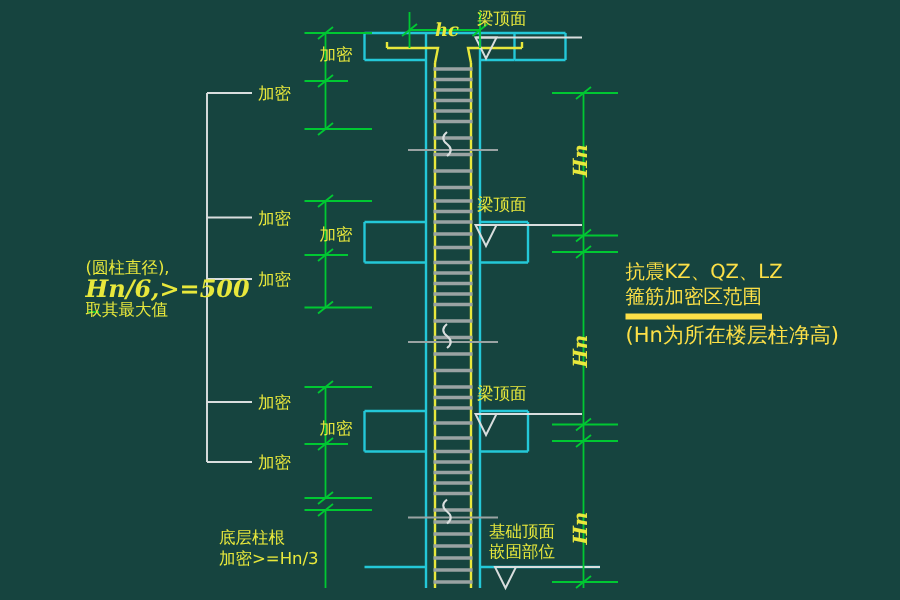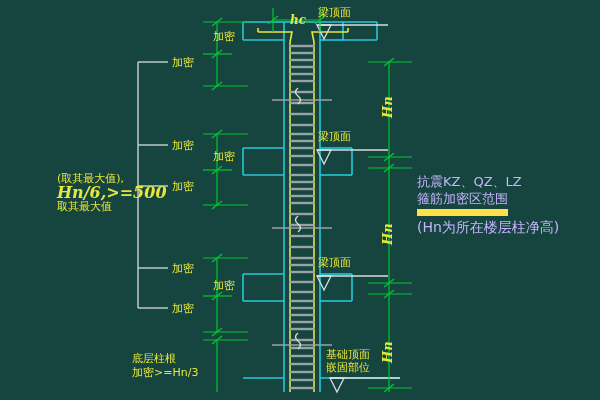--- a/index.html
+++ b/index.html
@@ -2,21 +2,21 @@
 <html><head>
 <meta charset="utf-8">
 <style>
   html,body{margin:0;padding:0;background:#16443f;}
   body{width:600px;height:400px;overflow:hidden;
        font-family:"DejaVu Sans","Liberation Sans",sans-serif;}
   #stage{position:relative;width:600px;height:400px;background:#16443f;}
   svg{position:absolute;top:0;left:0;width:600px;height:400px;}
   .lbl{position:absolute;color:#e8e83c;font-size:11px;line-height:13px;white-space:nowrap;}
   .serif{font-family:"DejaVu Serif","Liberation Serif",serif;font-weight:bold;font-style:italic;}
-  .title{position:absolute;color:#c4b5fd;font-size:13px;line-height:17px;white-space:nowrap;}
+  .title{position:absolute;color:#fde047;font-size:13px;line-height:17px;white-space:nowrap;}
   .vert{transform:rotate(-90deg);transform-origin:left top;}
   .note{position:absolute;color:#e8e83c;font-size:11px;line-height:14px;white-space:nowrap;}
 </style>
 </head>
 <body>
 
 <div id="stage">
 
   <svg viewBox="0 0 600 400">
     <defs>
@@ -208,26 +208,26 @@
       <line x1="268" y1="24" x2="278" y2="16"></line>
       <line x1="315" y1="24" x2="325" y2="16"></line>
     </g>
 
     <g stroke="#00c832" stroke-width="1.2">
       <line x1="59" y1="208" x2="66" y2="208"></line>
     </g>
   </svg>
 
   <div class="note" style="left:57px;top:172px;">
-    <div>(取其最大值),</div>
+    <div>(圆柱直径),</div>
     <div class="serif" style="font-size:16px;">Hn/6,&gt;=500</div>
     <div>取其最大值</div>
   </div>
 
-  <div class="note" style="left:132px;top:352px;">
+  <div class="note" style="left:146px;top:352px;">
     <div>底层柱根</div>
     <div>加密&gt;=Hn/3</div>
   </div>
 
   <div class="lbl" style="left:213px;top:30px;">加密</div>
   <div class="lbl" style="left:172px;top:56px;">加密</div>
   <div class="lbl" style="left:213px;top:150px;">加密</div>
   <div class="lbl" style="left:172px;top:139px;">加密</div>
   <div class="lbl" style="left:172px;top:180px;">加密</div>
   <div class="lbl" style="left:213px;top:279px;">加密</div>
@@ -244,17 +244,17 @@
   </div>
 
   <div class="lbl serif" style="left:290px;top:14px;font-size:12px;">hc</div>
 
   <div class="lbl serif vert" style="left:381px;top:118px;font-size:13px;">Hn</div>
   <div class="lbl serif vert" style="left:381px;top:245px;font-size:13px;">Hn</div>
   <div class="lbl serif vert" style="left:381px;top:363px;font-size:13px;">Hn</div>
 
   <div class="title" style="left:417px;top:173px;">
     <div>抗震KZ、QZ、LZ</div>
-    <div style="border-bottom:7px solid #fde047;padding-bottom:2px;display:inline-block;">箍筋加密区范围</div>
+    <div style="border-bottom:4px solid #fde047;padding-bottom:2px;display:inline-block;">箍筋加密区范围</div>
     <div style="font-size:14px;margin-top:3px;">(Hn为所在楼层柱净高)</div>
   </div>
 
 </div>
 
 </body></html>

